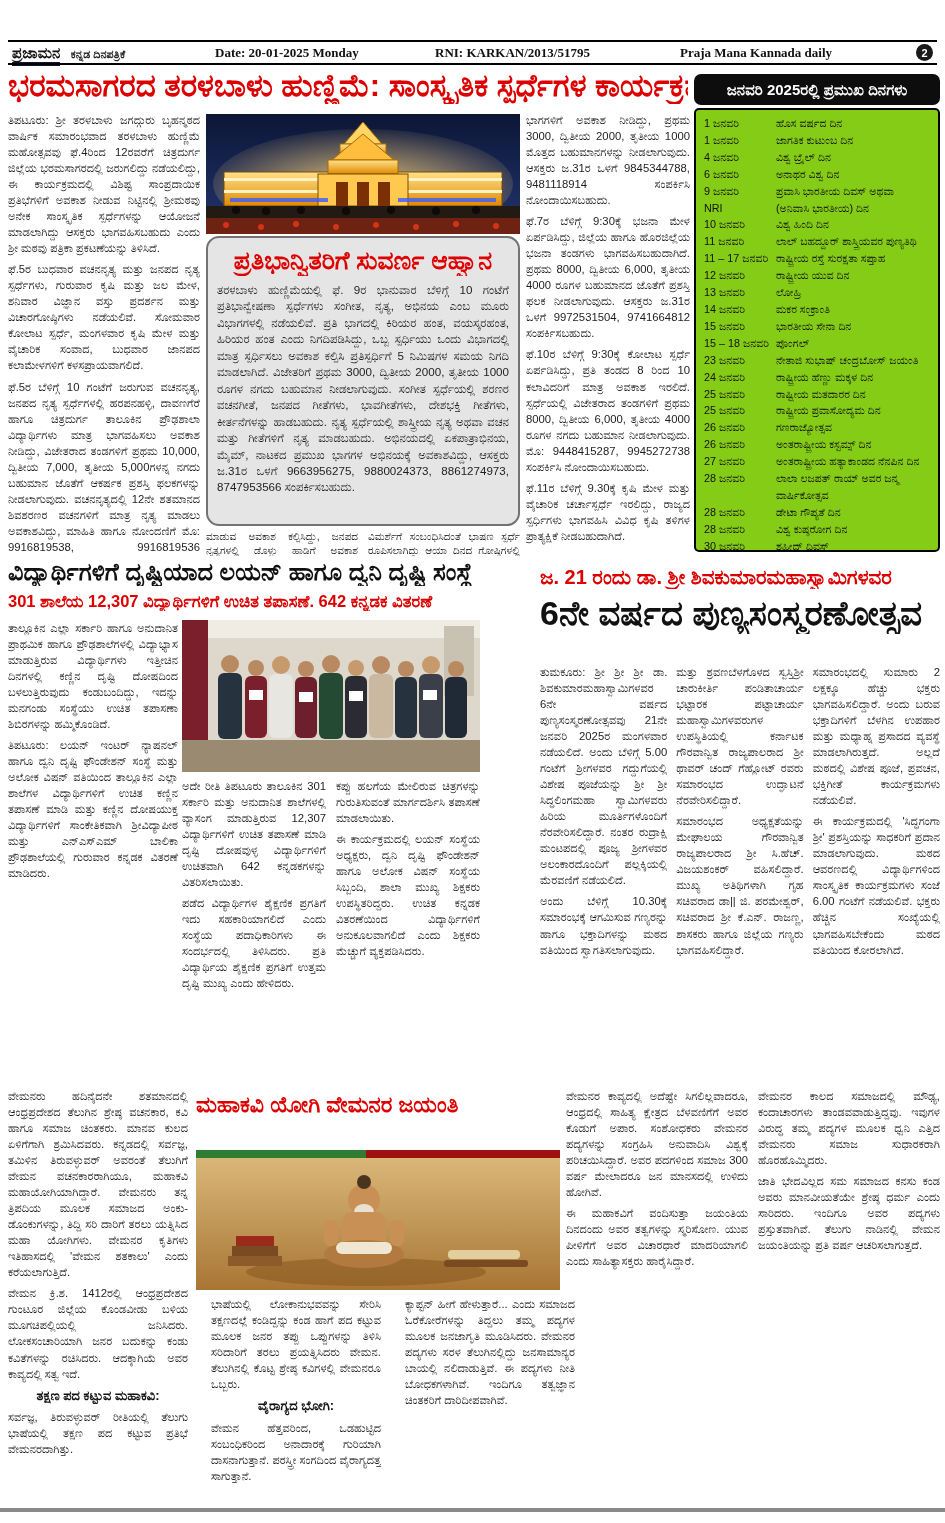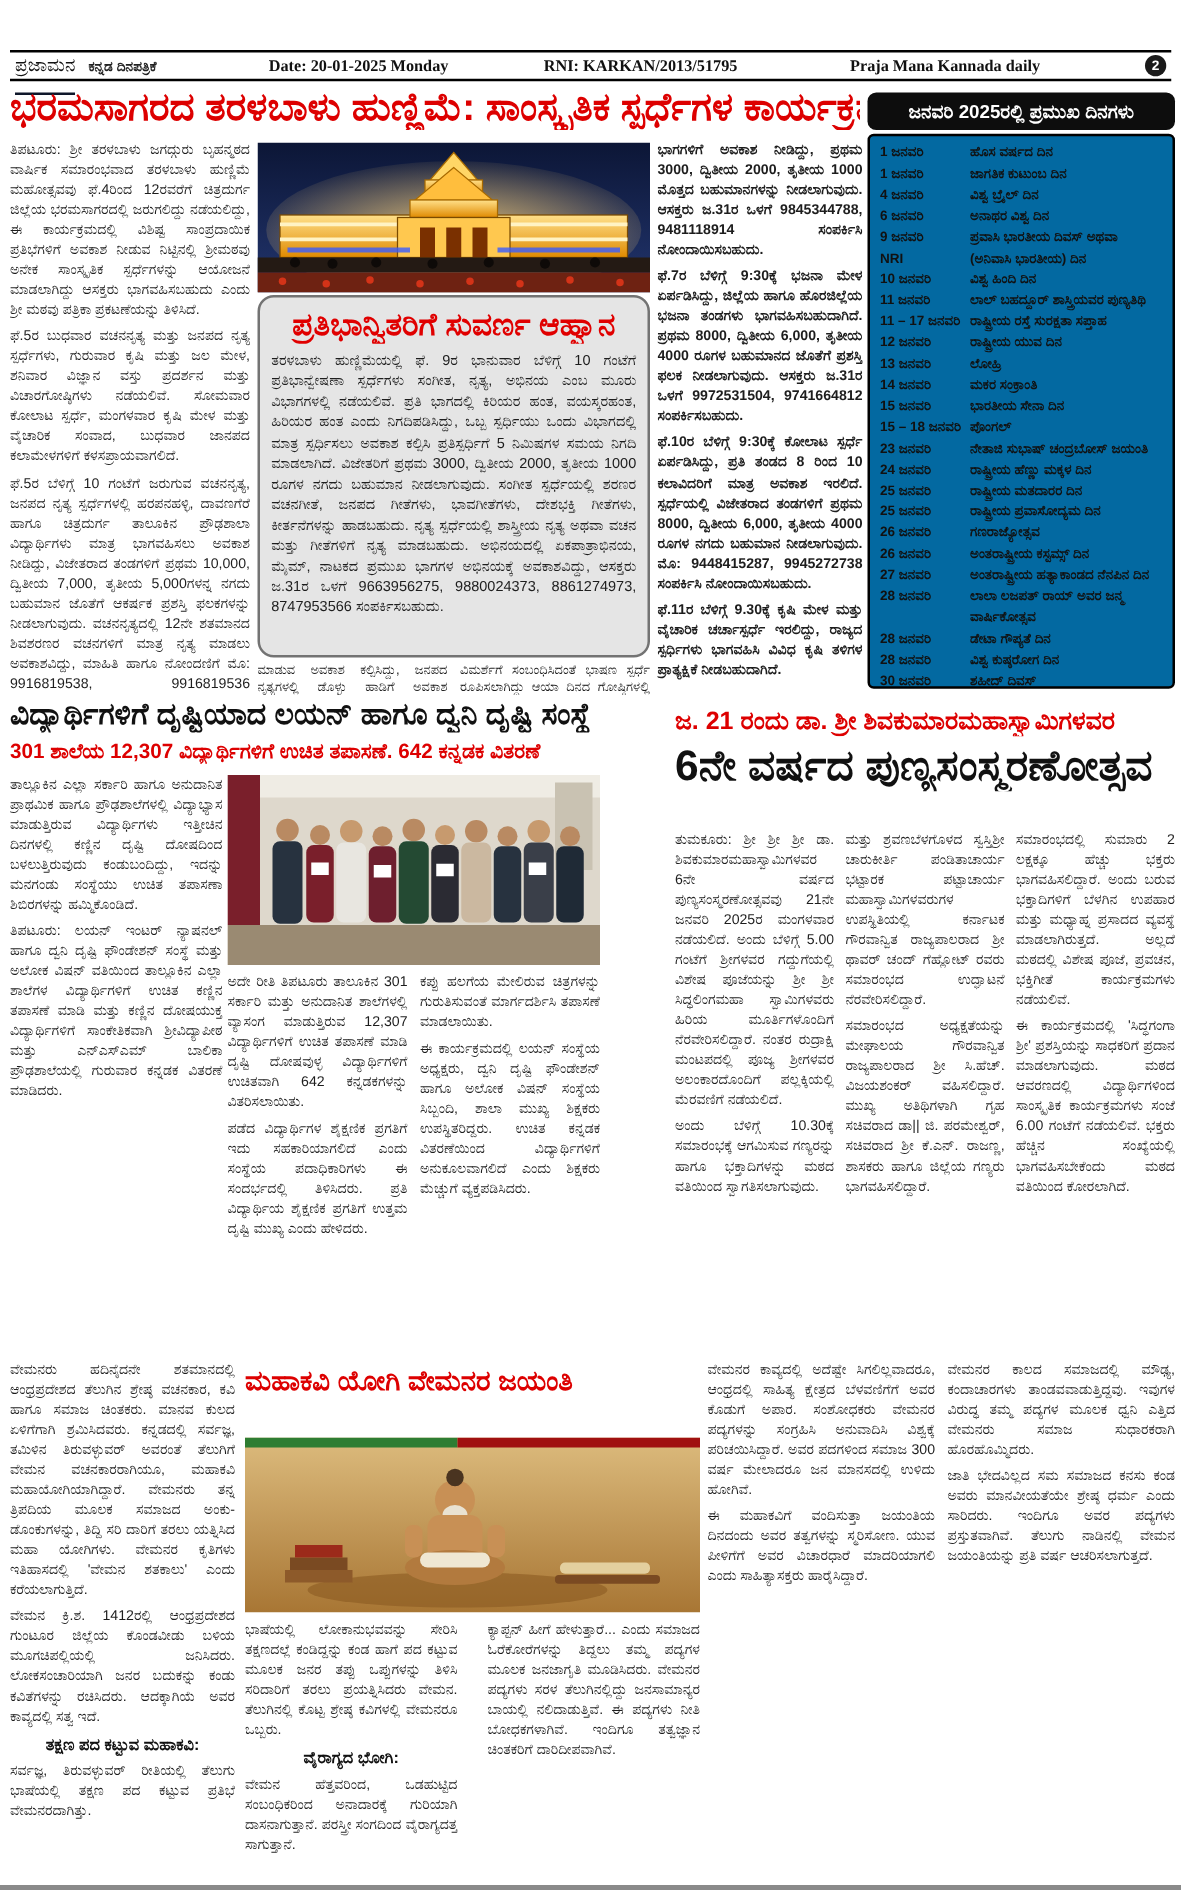--- a/index.html
+++ b/index.html
@@ -8,41 +8,41 @@
     position:relative;
     background:#ffffff;
     font-family:"Liberation Sans", sans-serif;
     color:#1c1c1c;
     overflow:hidden;
   }
   .abs { position:absolute; }
   .rule { background:#000; }
   
   .hdr-text { font-family:"Liberation Serif", serif; font-weight:bold; font-size:13px; color:#111; white-space:nowrap; }
-  .logo-main { font-size:15px; font-weight:normal; color:#111; border-bottom:2px solid #0f172a; padding-bottom:13px; }
+  .logo-main { font-size:15px; font-weight:bold; color:#111; border-bottom:4px solid #0f172a; padding-bottom:1px; }
   .logo-sub { font-size:11px; font-weight:bold; color:#222; margin-left:6px; }
   .page-circle {
     width:17px; height:17px; border-radius:50%;
     background:#1a1a1a; color:#fff; font-size:11px; font-weight:bold;
     display:flex; align-items:center; justify-content:center;
   }
   
   .headline-red {
     color:#dd0000; font-weight:bold; white-space:nowrap; overflow:hidden;
   }
   .headline-black { color:#111; font-weight:bold; white-space:nowrap; overflow:hidden; }
   
   .cal-header {
     background:#0d0d0d; color:#ffffff; font-weight:bold; font-size:15px;
     border-radius:7px; text-align:center; padding:7px 4px 6px;
     white-space:nowrap; overflow:hidden;
   }
   .cal-box {
-    border:2px solid #000; border-radius:5px; background:#0369a1;
-    padding:5px 6px 4px 8px; overflow:hidden;font-weight:bold;
+    border:2px solid #000; border-radius:5px; background:#84cc16;
+    padding:5px 6px 4px 8px; overflow:hidden;
   }
   .cal-row { display:flex; font-size:10.8px; line-height:16.9px; white-space:nowrap; overflow:hidden; }
   .cal-date { flex:0 0 72px; color:#111; }
   .cal-label { flex:1; color:#111; overflow:hidden; }
   
   .kn { font-size:11.3px; line-height:1.42; text-align:justify; color:#1d1d1d; overflow:hidden; }
   .kn p { margin:0 0 5px; }
   .subhead-bold { font-weight:bold; font-size:13px; text-align:center; margin:3px 0 4px; color:#111; }
   
   .gold-box {
@@ -146,21 +146,21 @@
   <div class="kn" style="font-size:11.6px; height:228px;">
       <p>ತರಳಬಾಳು ಹುಣ್ಣಿಮೆಯಲ್ಲಿ ಫೆ. 9ರ ಭಾನುವಾರ ಬೆಳಿಗ್ಗೆ 10 ಗಂಟೆಗೆ ಪ್ರತಿಭಾನ್ವೇಷಣಾ ಸ್ಪರ್ಧೆಗಳು ಸಂಗೀತ, ನೃತ್ಯ, ಅಭಿನಯ ಎಂಬ ಮೂರು ವಿಭಾಗಗಳಲ್ಲಿ ನಡೆಯಲಿವೆ. ಪ್ರತಿ ಭಾಗದಲ್ಲಿ ಕಿರಿಯರ ಹಂತ, ವಯಸ್ಕರಹಂತ, ಹಿರಿಯರ ಹಂತ ಎಂದು ನಿಗದಿಪಡಿಸಿದ್ದು, ಒಬ್ಬ ಸ್ಪರ್ಧಿಯು ಒಂದು ವಿಭಾಗದಲ್ಲಿ ಮಾತ್ರ ಸ್ಪರ್ಧಿಸಲು ಅವಕಾಶ ಕಲ್ಪಿಸಿ ಪ್ರತಿಸ್ಪರ್ಧಿಗೆ 5 ನಿಮಿಷಗಳ ಸಮಯ ನಿಗದಿ ಮಾಡಲಾಗಿದೆ. ವಿಜೇತರಿಗೆ ಪ್ರಥಮ 3000, ದ್ವಿತೀಯ 2000, ತೃತೀಯ 1000 ರೂಗಳ ನಗದು ಬಹುಮಾನ ನೀಡಲಾಗುವುದು. ಸಂಗೀತ ಸ್ಪರ್ಧೆಯಲ್ಲಿ ಶರಣರ ವಚನಗೀತೆ, ಜನಪದ ಗೀತೆಗಳು, ಭಾವಗೀತೆಗಳು, ದೇಶಭಕ್ತಿ ಗೀತೆಗಳು, ಕೀರ್ತನೆಗಳನ್ನು ಹಾಡಬಹುದು. ನೃತ್ಯ ಸ್ಪರ್ಧೆಯಲ್ಲಿ ಶಾಸ್ತ್ರೀಯ ನೃತ್ಯ ಅಥವಾ ವಚನ ಮತ್ತು ಗೀತೆಗಳಿಗೆ ನೃತ್ಯ ಮಾಡಬಹುದು. ಅಭಿನಯದಲ್ಲಿ ಏಕಪಾತ್ರಾಭಿನಯ, ಮೈಮ್, ನಾಟಕದ ಪ್ರಮುಖ ಭಾಗಗಳ ಅಭಿನಯಕ್ಕೆ ಅವಕಾಶವಿದ್ದು, ಆಸಕ್ತರು ಜ.31ರ ಒಳಗೆ 9663956275, 9880024373, 8861274973, 8747953566 ಸಂಪರ್ಕಿಸಬಹುದು.</p>
     </div>
 </div>
 
 <div class="abs two-col" style="left:206px; top:530px; width:314px; height:26px;">
   <div class="kn" style="font-size:10.4px; line-height:1.3;">ಮಾಡುವ ಅವಕಾಶ ಕಲ್ಪಿಸಿದ್ದು, ಜನಪದ ನೃತ್ಯಗಳಲ್ಲಿ ಡೊಳ್ಳು ಹಾಡಿಗೆ ಅವಕಾಶ ಇರುವುದಿಲ್ಲ. ಆಸಕ್ತರು ಜ.31ರ ಒಳಗೆ ಸಂಪರ್ಕಿಸಬಹುದು.</div>
   <div class="kn" style="font-size:10.4px; line-height:1.3;">ವಿಮರ್ಶೆಗೆ ಸಂಬಂಧಿಸಿದಂತೆ ಭಾಷಣ ಸ್ಪರ್ಧೆ ರೂಪಿಸಲಾಗಿದ್ದು ಆಯಾ ದಿನದ ಗೋಷ್ಠಿಗಳಲ್ಲಿ ಭಾಗವಹಿಸಿ ಭಾಷಣ ಮಾಡಬೇಕಿದೆ.</div>
 </div>
 
-<div class="abs kn" style="left:526px; top:112px; width:164px; height:444px;font-weight:bold;">
+<div class="abs kn" style="left:526px; top:112px; width:164px; height:444px;">
     <p>ಭಾಗಗಳಿಗೆ ಅವಕಾಶ ನೀಡಿದ್ದು, ಪ್ರಥಮ 3000, ದ್ವಿತೀಯ 2000, ತೃತೀಯ 1000 ಮೊತ್ತದ ಬಹುಮಾನಗಳನ್ನು ನೀಡಲಾಗುವುದು. ಆಸಕ್ತರು ಜ.31ರ ಒಳಗೆ 9845344788, 9481118914 ಸಂಪರ್ಕಿಸಿ ನೋಂದಾಯಿಸಬಹುದು.</p>
     <p>ಫೆ.7ರ ಬೆಳಿಗ್ಗೆ 9:30ಕ್ಕೆ ಭಜನಾ ಮೇಳ ಏರ್ಪಡಿಸಿದ್ದು, ಜಿಲ್ಲೆಯ ಹಾಗೂ ಹೊರಜಿಲ್ಲೆಯ ಭಜನಾ ತಂಡಗಳು ಭಾಗವಹಿಸಬಹುದಾಗಿದೆ. ಪ್ರಥಮ 8000, ದ್ವಿತೀಯ 6,000, ತೃತೀಯ 4000 ರೂಗಳ ಬಹುಮಾನದ ಜೊತೆಗೆ ಪ್ರಶಸ್ತಿ ಫಲಕ ನೀಡಲಾಗುವುದು. ಆಸಕ್ತರು ಜ.31ರ ಒಳಗೆ 9972531504, 9741664812 ಸಂಪರ್ಕಿಸಬಹುದು.</p>
     <p>ಫೆ.10ರ ಬೆಳಿಗ್ಗೆ 9:30ಕ್ಕೆ ಕೋಲಾಟ ಸ್ಪರ್ಧೆ ಏರ್ಪಡಿಸಿದ್ದು, ಪ್ರತಿ ತಂಡದ 8 ರಿಂದ 10 ಕಲಾವಿದರಿಗೆ ಮಾತ್ರ ಅವಕಾಶ ಇರಲಿದೆ. ಸ್ಪರ್ಧೆಯಲ್ಲಿ ವಿಜೇತರಾದ ತಂಡಗಳಿಗೆ ಪ್ರಥಮ 8000, ದ್ವಿತೀಯ 6,000, ತೃತೀಯ 4000 ರೂಗಳ ನಗದು ಬಹುಮಾನ ನೀಡಲಾಗುವುದು. ಮೊ: 9448415287, 9945272738 ಸಂಪರ್ಕಿಸಿ ನೋಂದಾಯಿಸಬಹುದು.</p>
     <p>ಫೆ.11ರ ಬೆಳಿಗ್ಗೆ 9.30ಕ್ಕೆ ಕೃಷಿ ಮೇಳ ಮತ್ತು ವೈಚಾರಿಕ ಚರ್ಚಾಸ್ಪರ್ಧೆ ಇರಲಿದ್ದು, ರಾಜ್ಯದ ಸ್ಪರ್ಧಿಗಳು ಭಾಗವಹಿಸಿ ವಿವಿಧ ಕೃಷಿ ತಳಿಗಳ ಪ್ರಾತ್ಯಕ್ಷಿಕೆ ನೀಡಬಹುದಾಗಿದೆ.</p>
   </div>
 
 <div class="abs" style="left:694px; top:74px; width:246px;">
   <div class="cal-header">ಜನವರಿ 2025ರಲ್ಲಿ ಪ್ರಮುಖ ದಿನಗಳು</div>
   <div class="cal-box" style="margin-top:3px; height:444px;">
 
@@ -431,21 +431,21 @@
       <rect x="36" y="96" width="46" height="10" fill="#7a4a22"></rect>
       <rect x="32" y="106" width="54" height="10" fill="#8d5a2a"></rect>
       <rect x="40" y="86" width="38" height="10" fill="#9c2a1a"></rect>
     </g>
 
     <rect x="252" y="100" width="72" height="9" rx="4" fill="#e3cf9e"></rect>
     <rect x="248" y="110" width="84" height="7" rx="3" fill="#7a4a22"></rect>
   </svg>
 </div>
 
-<div class="abs two-col" style="left:196px; top:1296px; width:364px; height:216px;gap:24px;">
+<div class="abs two-col" style="left:211px; top:1296px; width:364px; height:216px;gap:24px;">
   <div class="kn">
     <div>
         <p>ಭಾಷೆಯಲ್ಲಿ ಲೋಕಾನುಭವವನ್ನು ಸೇರಿಸಿ ತಕ್ಷಣದಲ್ಲೆ ಕಂಡಿದ್ದನ್ನು ಕಂಡ ಹಾಗೆ ಪದ ಕಟ್ಟುವ ಮೂಲಕ ಜನರ ತಪ್ಪು ಒಪ್ಪುಗಳನ್ನು ತಿಳಿಸಿ ಸರಿದಾರಿಗೆ ತರಲು ಪ್ರಯತ್ನಿಸಿದರು ವೇಮನ. ತೆಲುಗಿನಲ್ಲಿ ಕೊಟ್ಟ ಶ್ರೇಷ್ಠ ಕವಿಗಳಲ್ಲಿ ವೇಮನರೂ ಒಬ್ಬರು.</p>
       </div>
     <div class="subhead-bold">ವೈರಾಗ್ಯದ ಭೋಗಿ:</div>
     <div>
         <p>ವೇಮನ ಹೆತ್ತವರಿಂದ, ಒಡಹುಟ್ಟಿದ ಸಂಬಂಧಿಕರಿಂದ ಅನಾದಾರಕ್ಕೆ ಗುರಿಯಾಗಿ ದಾಸನಾಗುತ್ತಾನೆ. ಪರಸ್ತ್ರೀ ಸಂಗದಿಂದ ವೈರಾಗ್ಯದತ್ತ ಸಾಗುತ್ತಾನೆ.</p>
       </div>
   </div>
   <div class="kn">

